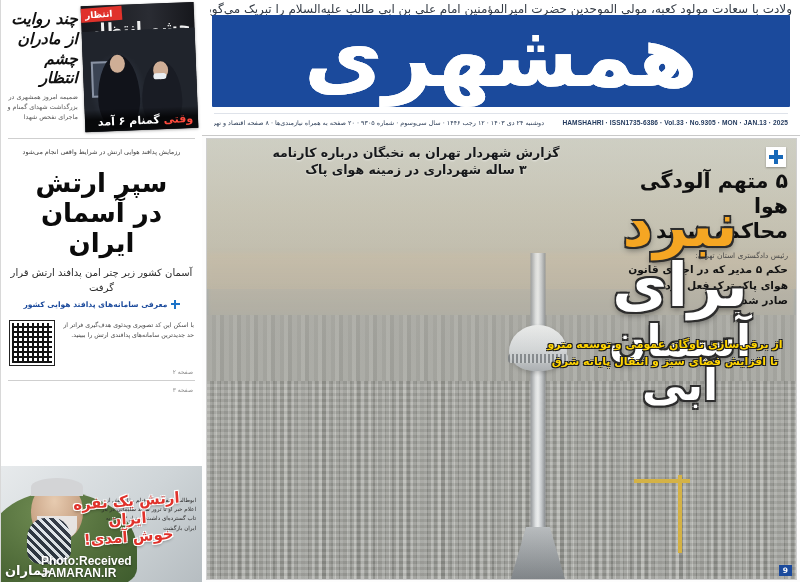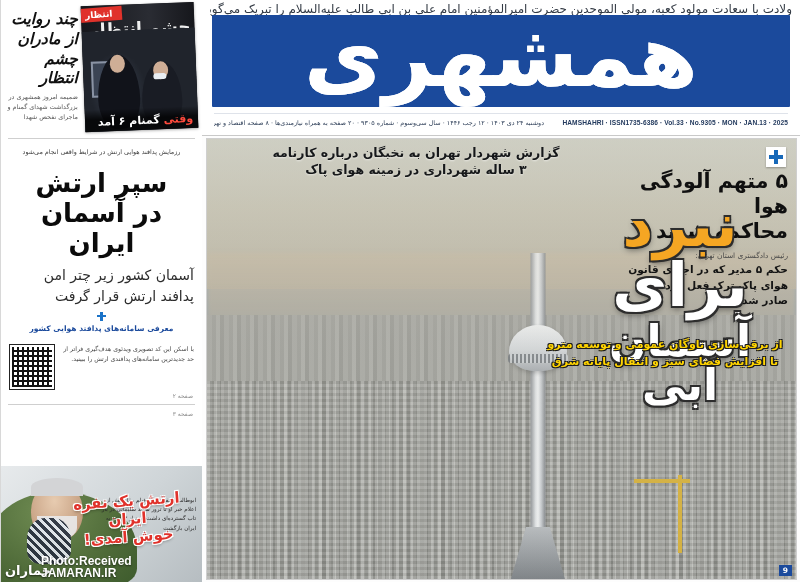--- a/index.html
+++ b/index.html
@@ -196,25 +196,25 @@
   
   #sb-story-1 { padding: 4px 8px 6px 8px; text-align: center; }
   #sb-story-1 .kicker {
     font-size: 6.4px; color: #3a3a3a; line-height: 1.4; margin-bottom: 12px;
   }
   #sb-story-1 .head {
     font-size: 26px; font-weight: bold; color: #0b0b0b;
     line-height: 1.15; letter-spacing: -1.2px;
   }
   #sb-story-1 .deck {
-    margin-top: 6px; font-size: 14px; color: #2c2c2c; line-height: 1.5; text-align: right;
+    margin-top: 6px; font-size: 10px; color: #2c2c2c; line-height: 1.5;
   }
   #sb-story-1 .link {
     margin-top: 5px; font-size: 7.6px; color: #1b4a9c; font-weight: bold;
-    display: flex; align-items: center; justify-content: center; gap: 3px; flex-direction: column;
+    display: flex; align-items: center; justify-content: center; gap: 3px;
   }
   .plus-mini {
     display: inline-block; width: 9px; height: 9px; position: relative;
   }
   .plus-mini::before, .plus-mini::after {
     content: ""; position: absolute; background: #1b73c8;
   }
   .plus-mini::before { left: 3.2px; top: 0; width: 2.6px; height: 9px; }
   .plus-mini::after { top: 3.2px; left: 0; height: 2.6px; width: 9px; }
 

